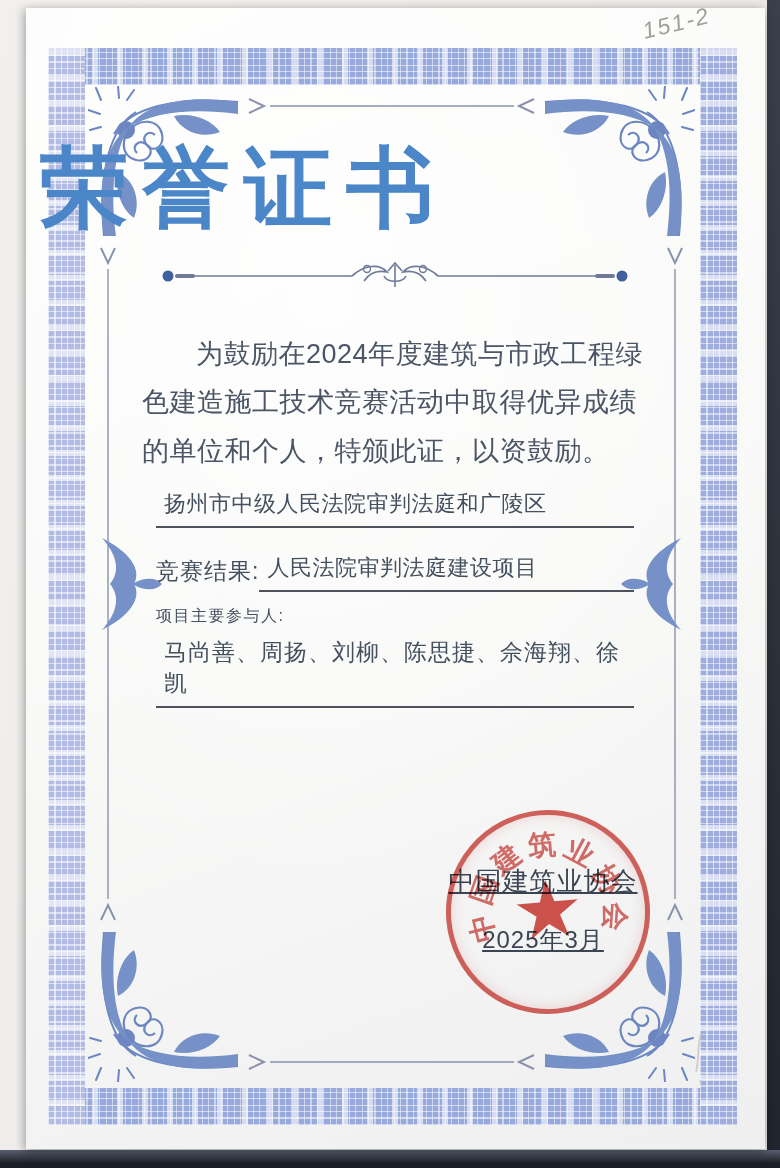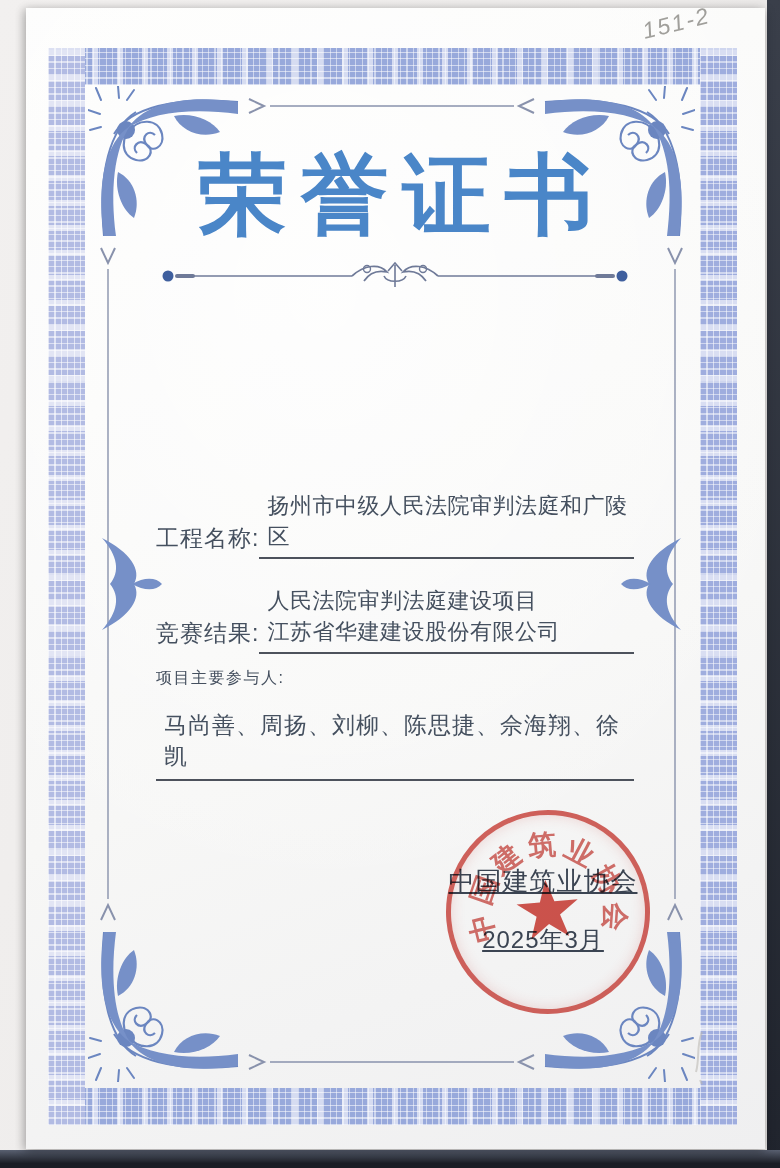--- a/index.html
+++ b/index.html
@@ -37,36 +37,36 @@
   .band-left{left:0;
     background:
       repeating-linear-gradient(90deg, rgba(255,255,255,.6) 0 1.3px, rgba(255,255,255,0) 1.3px 6.4px),
       repeating-linear-gradient(0deg, rgba(255,255,255,.55) 0 1.3px, rgba(255,255,255,0) 1.3px 6.4px),
       repeating-linear-gradient(0deg,#b2bbe3 0 19px,#e2e5f4 19px 25px);}
   .band-right{right:0;}
 
   .innerframe{position:absolute;left:62px;top:78px;width:607px;height:996px;pointer-events:none;}
 
   
-  .title{position:absolute;left:0;top:139px;width:100%;margin:0;text-align:center;
+  .title{position:absolute;left:0;top:132px;width:100%;margin:0;text-align:left;
     font-size:88px;font-weight:700;color:#4a86c8;letter-spacing:14px;text-indent:14px;line-height:1.1;}
   .divider{position:absolute;left:134px;top:250px;}
 
   .bodytext{position:absolute;left:116px;top:322px;width:508px;margin:0;
     font-size:27px;line-height:1.79;color:#4b5565;text-indent:2em;letter-spacing:.5px;font-weight:500;}
 
   .fields{position:absolute;left:130px;top:482px;width:478px;color:#45505f;}
   .frow{display:flex;align-items:flex-end;}
   .flabel{font-size:23px;white-space:nowrap;padding-bottom:5px;letter-spacing:1px;}
-  .fvalue{flex:1;border-bottom:2px solid #4d525c;padding:0 0 5px 8px;font-size:22px;line-height:31px;letter-spacing:.5px;}
+  .fvalue{flex:1;border-bottom:2px solid #4d525c;padding:0 0 5px 8px;font-size:22px;line-height:31px;letter-spacing:.5px;font-family:Liberation Mono, monospace;}
   .frow + .frow{margin-top:26px;}
   .frow-single .fvalue{font-size:24px;line-height:32px;}
 
   .plabel{margin-top:14px;font-size:16px;letter-spacing:1.5px;}
-  .pnames{margin-top:19px;border-bottom:2px solid #4d525c;padding:2px 0 7px 8px;
+  .pnames{margin-top:8px;border-bottom:2px solid #4d525c;padding:2px 0 7px 8px;
     font-size:23px;letter-spacing:1px;}
 
   
   .issue{position:absolute;left:377px;top:856px;width:280px;text-align:center;color:#3b4452;z-index:1;text-decoration:underline;}
   .issuer{font-size:26px;letter-spacing:1px;}
   .issuedate{font-size:24px;margin-top:25px;letter-spacing:1px;}
 
   .seal{position:absolute;left:420px;top:802px;width:194px;height:194px;z-index:2;
     border:5.5px solid rgba(205,61,54,.8);border-radius:50%;
     box-shadow:inset 0 0 14px rgba(205,61,54,.18);
@@ -165,31 +165,31 @@
         <circle cx="207" cy="11" r="3.5"></circle>
         <circle cx="462" cy="18" r="5.5" fill="#3f5f9e" stroke="none"></circle>
         <path d="M453,18 h-16" stroke-width="4" stroke-linecap="round"></path>
         <line x1="437" y1="18" x2="278" y2="18"></line>
         <path d="M278,18 c-12,-11 -27,-13 -35,-4 c9,-2 17,0 23,9" stroke-width="1.7"></path>
         <circle cx="263" cy="11" r="3.5"></circle>
         <path d="M235,7 v22 M228,13 l7,-8 7,8 M224,18 c3,7 19,7 22,0" stroke-width="1.6"></path>
       </g>
     </svg>
 
+    <p class="bodytext">为鼓励在2024年度建筑与市政工程绿色建造施工技术竞赛活动中取得优异成绩的单位和个人，特颁此证，以资鼓励。</p>
 
     <div class="fields">
       <div class="frow">
-        <span class="flabel">工程名称:</span>
         <span class="fvalue"><span>扬州市中级人民法院审判法庭和广陵区</span><br>
           </span>
       </div>
       <div class="frow">
         <span class="flabel">竞赛结果:</span>
         <span class="fvalue"><span>人民法院审判法庭建设项目</span><br>
-          <span>江苏省华建建设股份有限公司</span></span>
+          </span>
       </div>
 
       <div class="plabel">项目主要参与人:</div>
       <div class="pnames">马尚善、周扬、刘柳、陈思捷、佘海翔、徐凯</div>
     </div>
 
     <div class="issue">
       <div class="issuer">中国建筑业协会</div>
       <div class="issuedate">2025年3月</div>
     </div>

